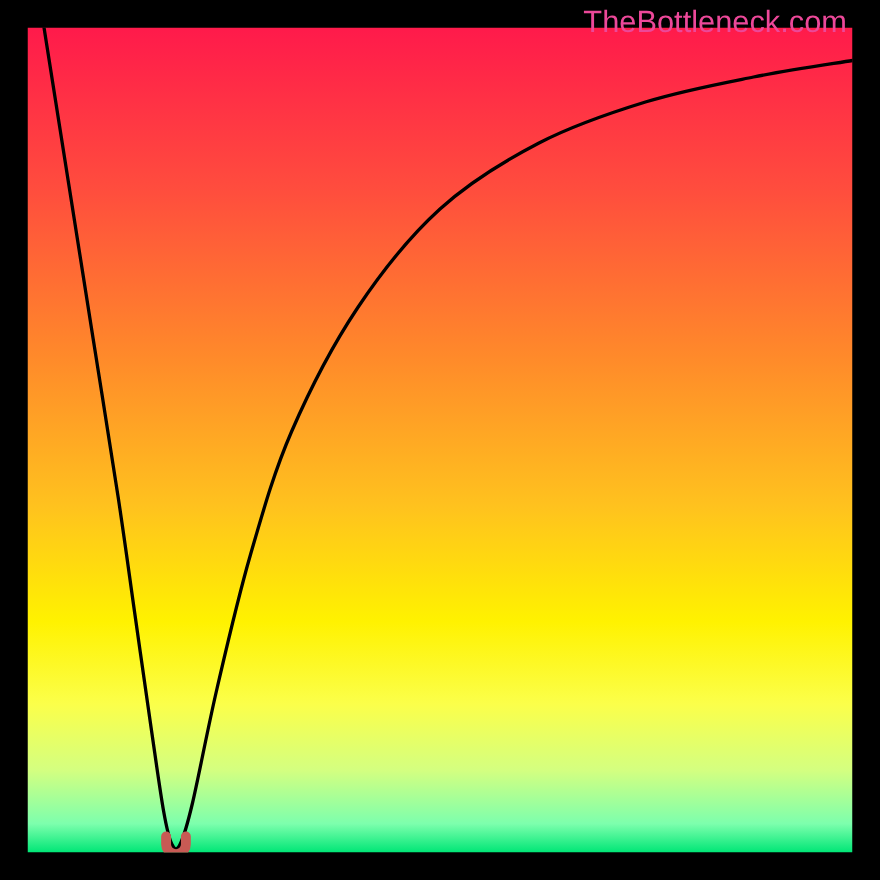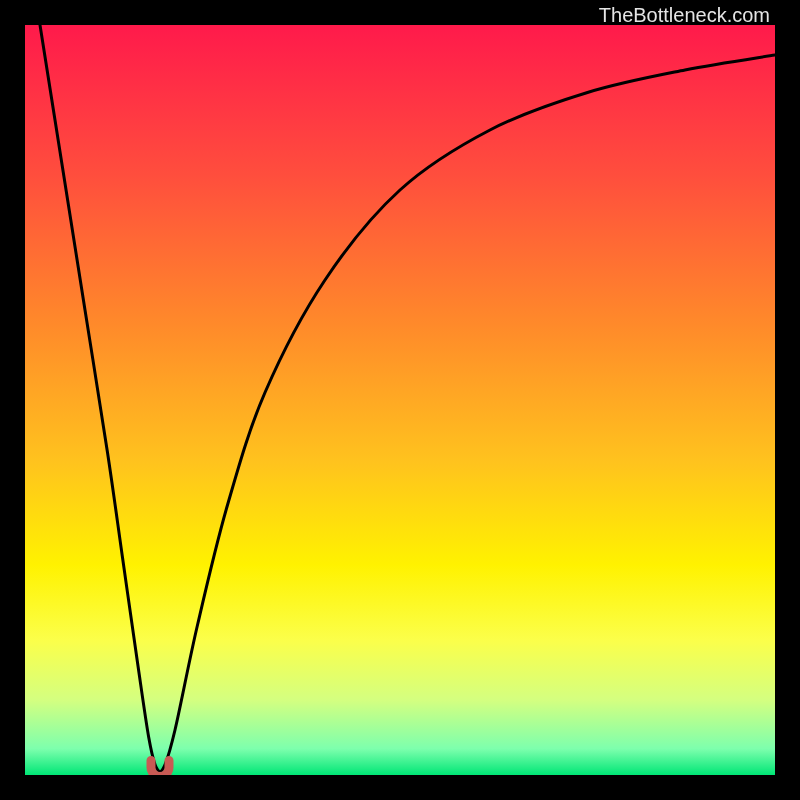--- a/index.html
+++ b/index.html
@@ -16,22 +16,22 @@
     left: 25px;
     top: 25px;
     width: 750px;
     height: 750px;
     background: #000;
   }
   .watermark {
     position: absolute;
     top: 4px;
     right: 30px;
-    color: #e5e5e5;
-    font-size: 20px;
+    color: #ec4899;
+    font-size: 28px;
     font-weight: 400;
     letter-spacing: 0px;
     z-index: 5;
   }
   svg {
     display: block;
   }
 </style>
 </head>
 <body>

